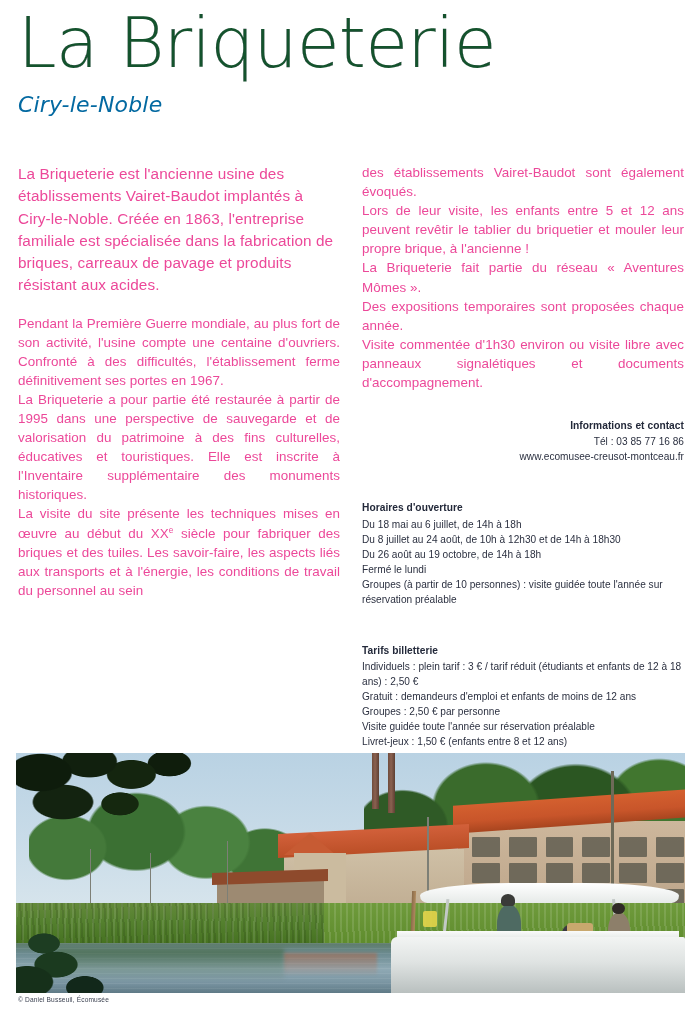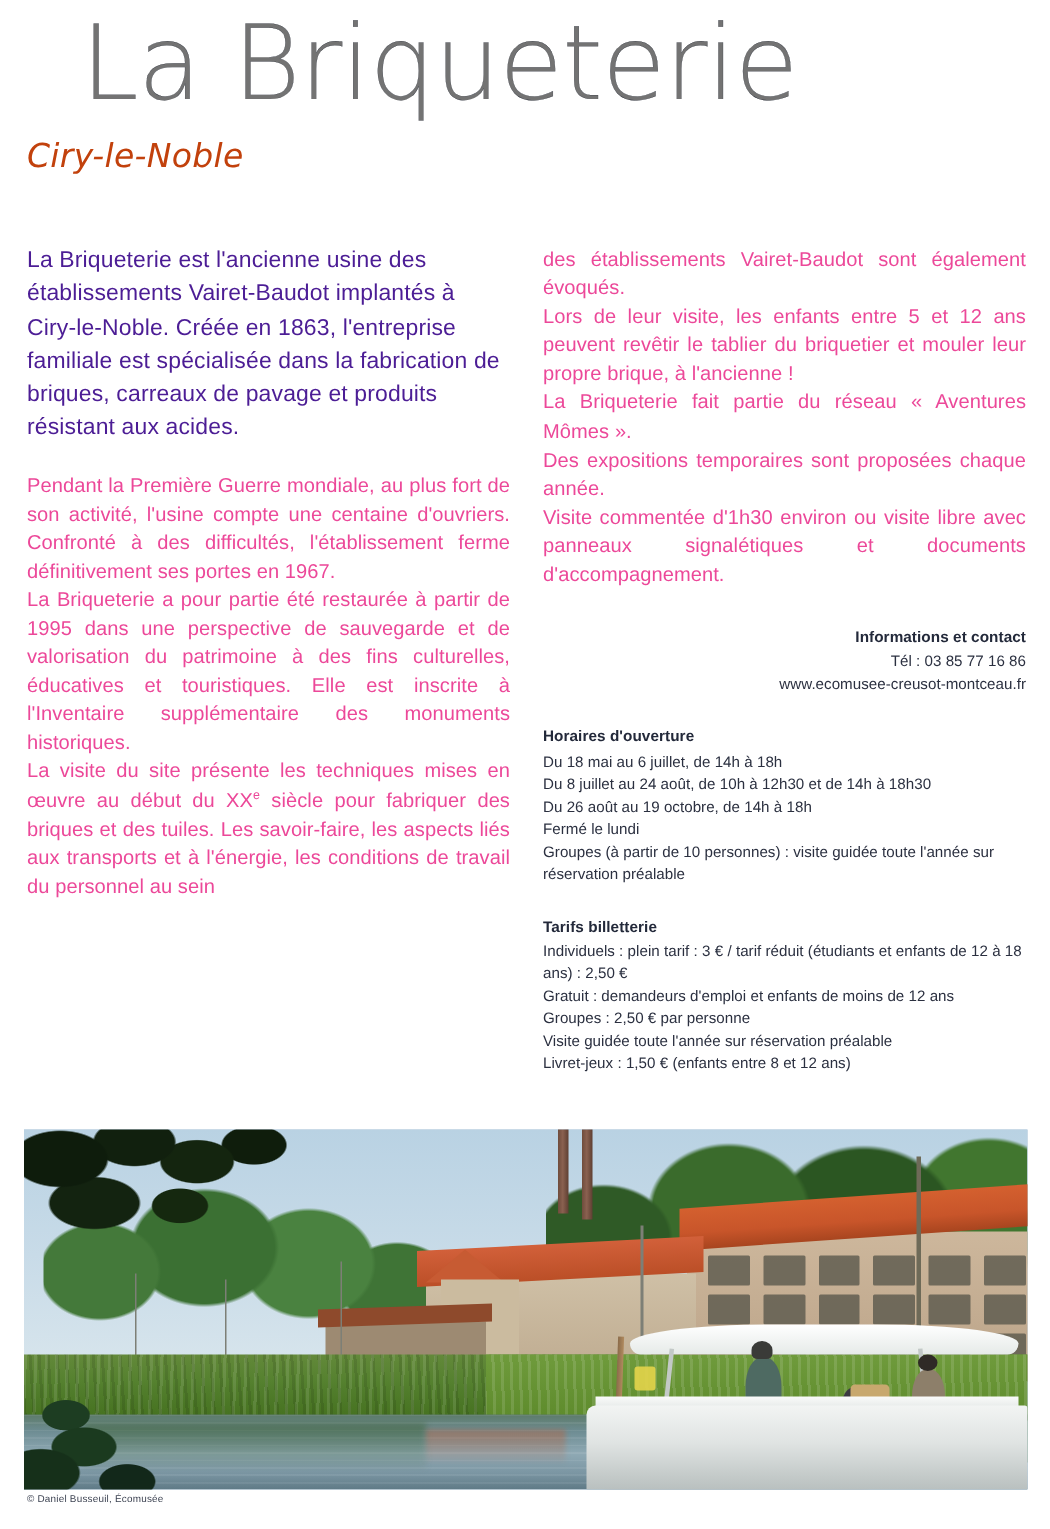--- a/index.html
+++ b/index.html
@@ -30,52 +30,51 @@
     top: 8px;
     width: 660px;
   }
 
   .doc-title {
     font-family: "DejaVu Sans", sans-serif;
     font-weight: 200;
     font-size: 69px;
     line-height: 1.02;
     letter-spacing: -0.5px;
-    color: #737373;
+    color: #14532d;
     -webkit-text-stroke: 0.15px #1d2330;
     white-space: nowrap;
-    margin-left: 36px;
   }
 
   .doc-subtitle {
     font-family: "DejaVu Sans", sans-serif;
     font-weight: 300;
     font-style: italic;
     font-size: 22px;
     letter-spacing: 0.2px;
-    color: #c2410c;
+    color: #0369a1;
     margin-top: 14px;
   }
 
   
   .columns {
     position: absolute;
     left: 18px;
     top: 163px;
     width: 666px;
     display: flex;
     gap: 22px;
   }
 
   .col {
     width: 322px;
   }
 
   .intro {
-    color: #4c1d95;
+    color: #ec4899;
     font-size: 15.3px;
     line-height: 1.455;
     letter-spacing: 0.1px;
     text-align: left;
     font-weight: 400;
   }
 
   .body-par {
     color: #ec4899;
     font-size: 13.4px;
@@ -89,21 +88,21 @@
 
   .body-par + .body-par { margin-top: 0px; }
 
   .body-par sup {
     font-size: 0.62em;
     vertical-align: super;
     line-height: 0;
   }
 
   
-  .info-block { margin-top: 20px; }
+  .info-block { margin-top: 36px; }
   .info-block.first { margin-top: 26px; text-align: right; }
 
   .info-heading {
     color: #23293a;
     font-size: 10.2px;
     font-weight: bold;
     line-height: 1.5;
     letter-spacing: 0.05px;
     margin-bottom: 1px;
   }

